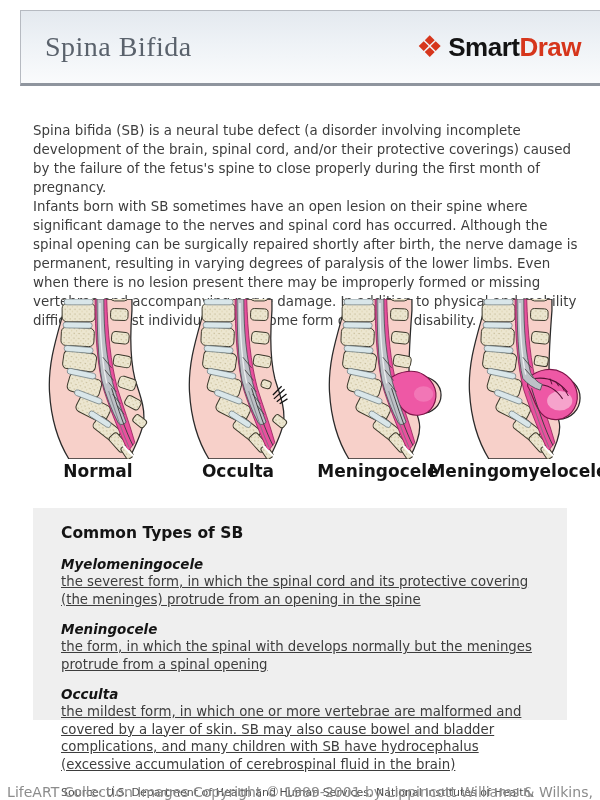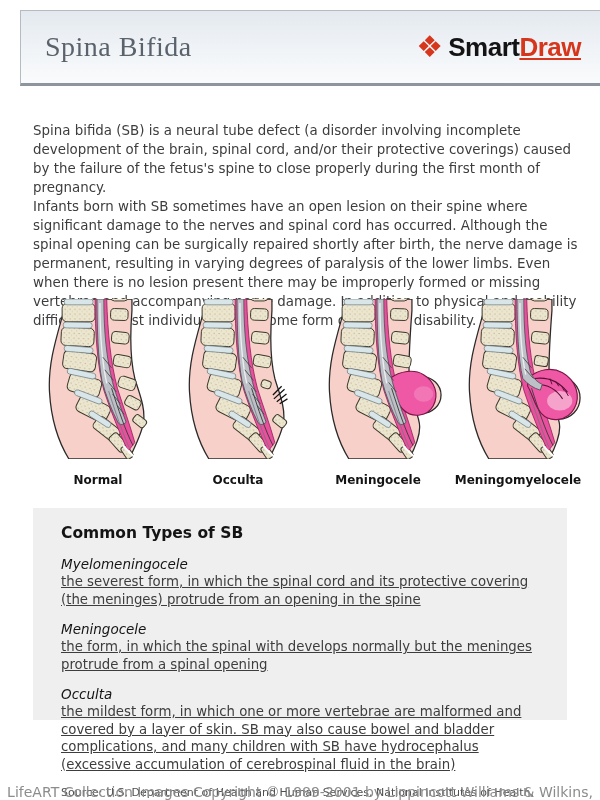--- a/index.html
+++ b/index.html
@@ -17,51 +17,51 @@
   }
   .header-title {
     margin:0 0 0 24px;
     font-family:"Liberation Serif","DejaVu Serif",serif;
     font-size:28px; font-weight:400; color:#5a626c; letter-spacing:0.5px;
   }
   .logo { display:flex; align-items:center; margin-right:20px; }
   .logo-glyph { font-size:30px; color:#d6361c; line-height:1; margin-right:5px; }
   .logo-text { font-family:"Liberation Sans",sans-serif; font-weight:bold; font-size:26px; letter-spacing:-0.5px; }
   .logo-smart { color:#141414; }
-  .logo-draw { color:#d6361c;text-decoration:underline; }
+  .logo-draw { color:#d6361c; }
 
   
   .intro {
     position:absolute; left:33px; top:121px; width:548px;
     font-size:13.4px; line-height:19px; color:#3d3d3d;
   }
   .intro p { margin:0; }
 
   
   .figures { position:absolute; left:28px; top:299px; width:560px; display:flex; }
   .figure { width:140px; display:flex; flex-direction:column; align-items:center; }
   .figure svg { display:block; }
-  .figure-label { margin-top:14px; font-size:12px; font-weight:bold; color:#141414; }
+  .figure-label { margin-top:2px; font-size:17px; font-weight:bold; color:#141414; }
 
   
   .skin  { fill:#f7d0c9; stroke:#2a2a2a; stroke-width:1.3; }
   .vert  { fill:url(#speckle); stroke:#3a372a; stroke-width:1; }
   .disc  { fill:#d9e6e9; stroke:#6b7a80; stroke-width:0.7; }
   .canal { fill:#e8509d; stroke:#8f1a55; stroke-width:0.8; }
   .cord  { fill:#bdc1c7; stroke:#4e5257; stroke-width:0.9; }
   .sac   { fill:#ee58a5; stroke:#7d1448; stroke-width:1.2; }
 
   
   .types-box {
     position:absolute; left:33px; top:508px; width:534px; height:212px;
     box-sizing:border-box; background:#efefef; padding:16px 28px 0 28px;
   }
   .types-heading { margin:0 0 14px 0; font-size:15.5px; font-weight:bold; color:#141414; }
   .type-entry { margin-bottom:13px; }
-  .type-term { font-size:13.5px; font-weight:normal; font-style:italic; color:#141414; margin-bottom:1px; }
+  .type-term { font-size:13.5px; font-weight:bold; font-style:italic; color:#141414; margin-bottom:1px; }
   .type-def { font-size:13.3px; line-height:17.5px; color:#3d3d3d;text-decoration:underline; }
   .source-note { font-size:11px; line-height:14.5px; color:#4f4f4f; margin-top:3px; }
 
   
   .footer {
     position:absolute; left:0; top:784px; width:600px; text-align:center;
     font-size:14px; color:#8c8c8c;
   }
 </style>
 </head>

